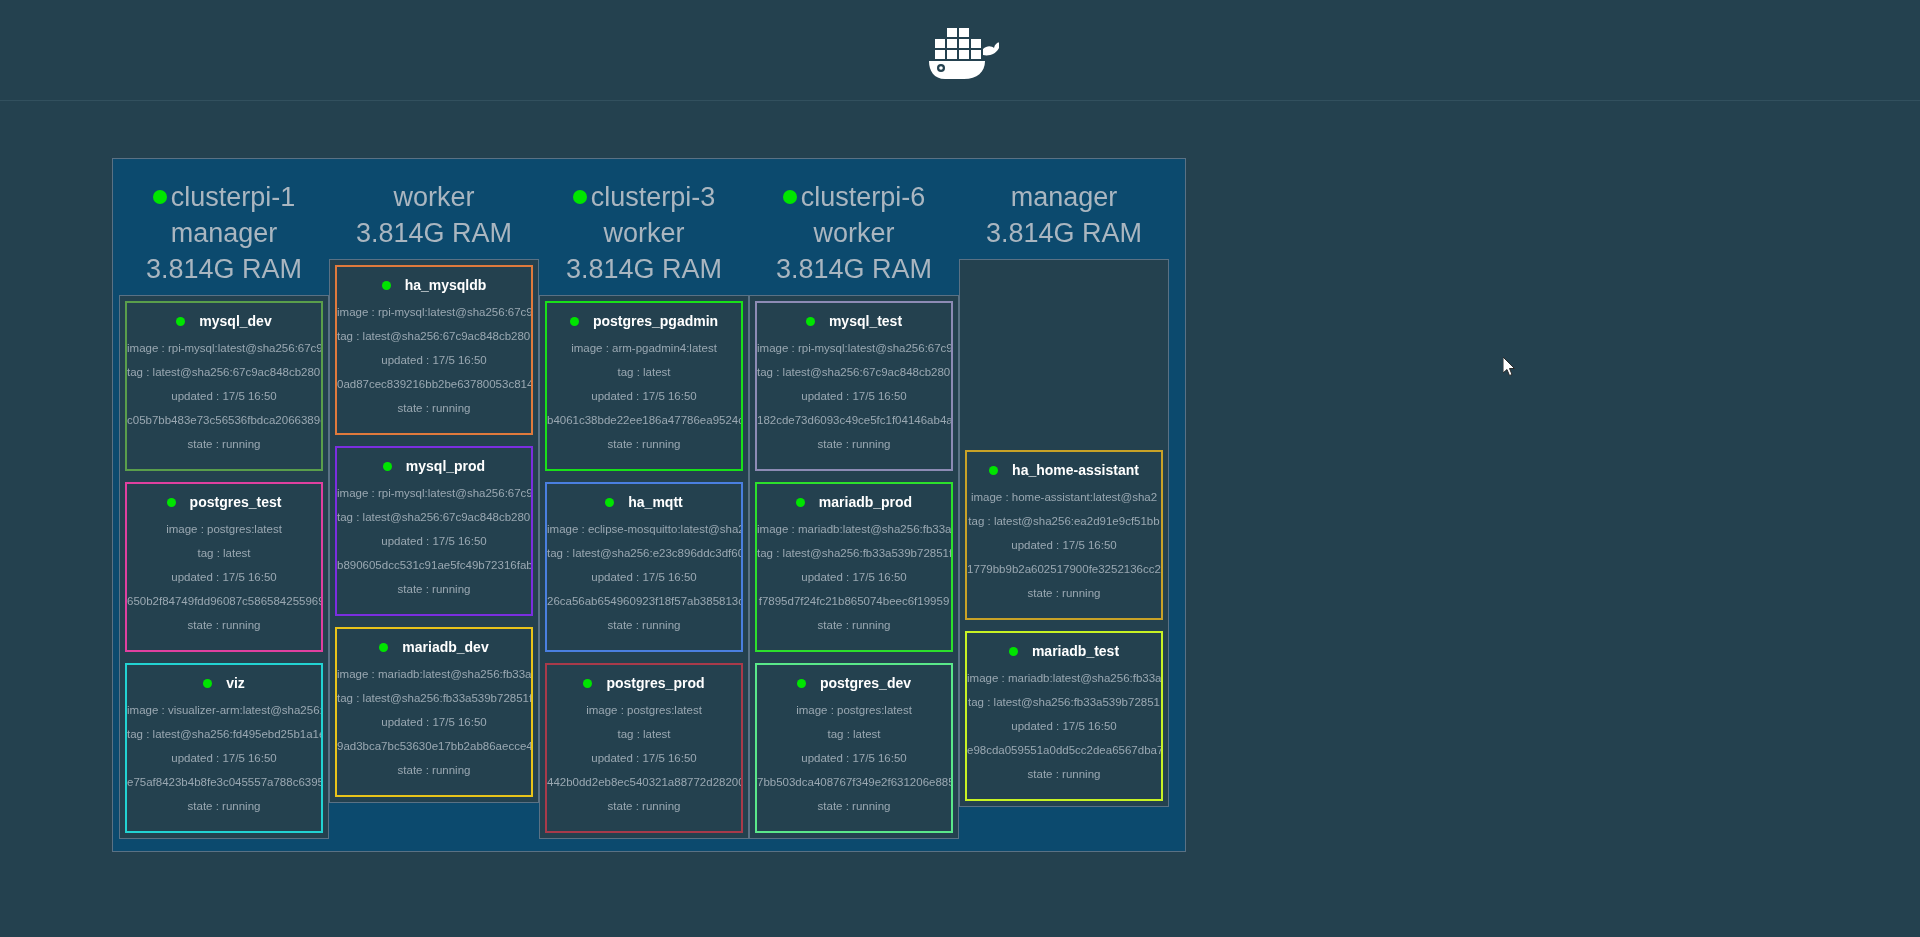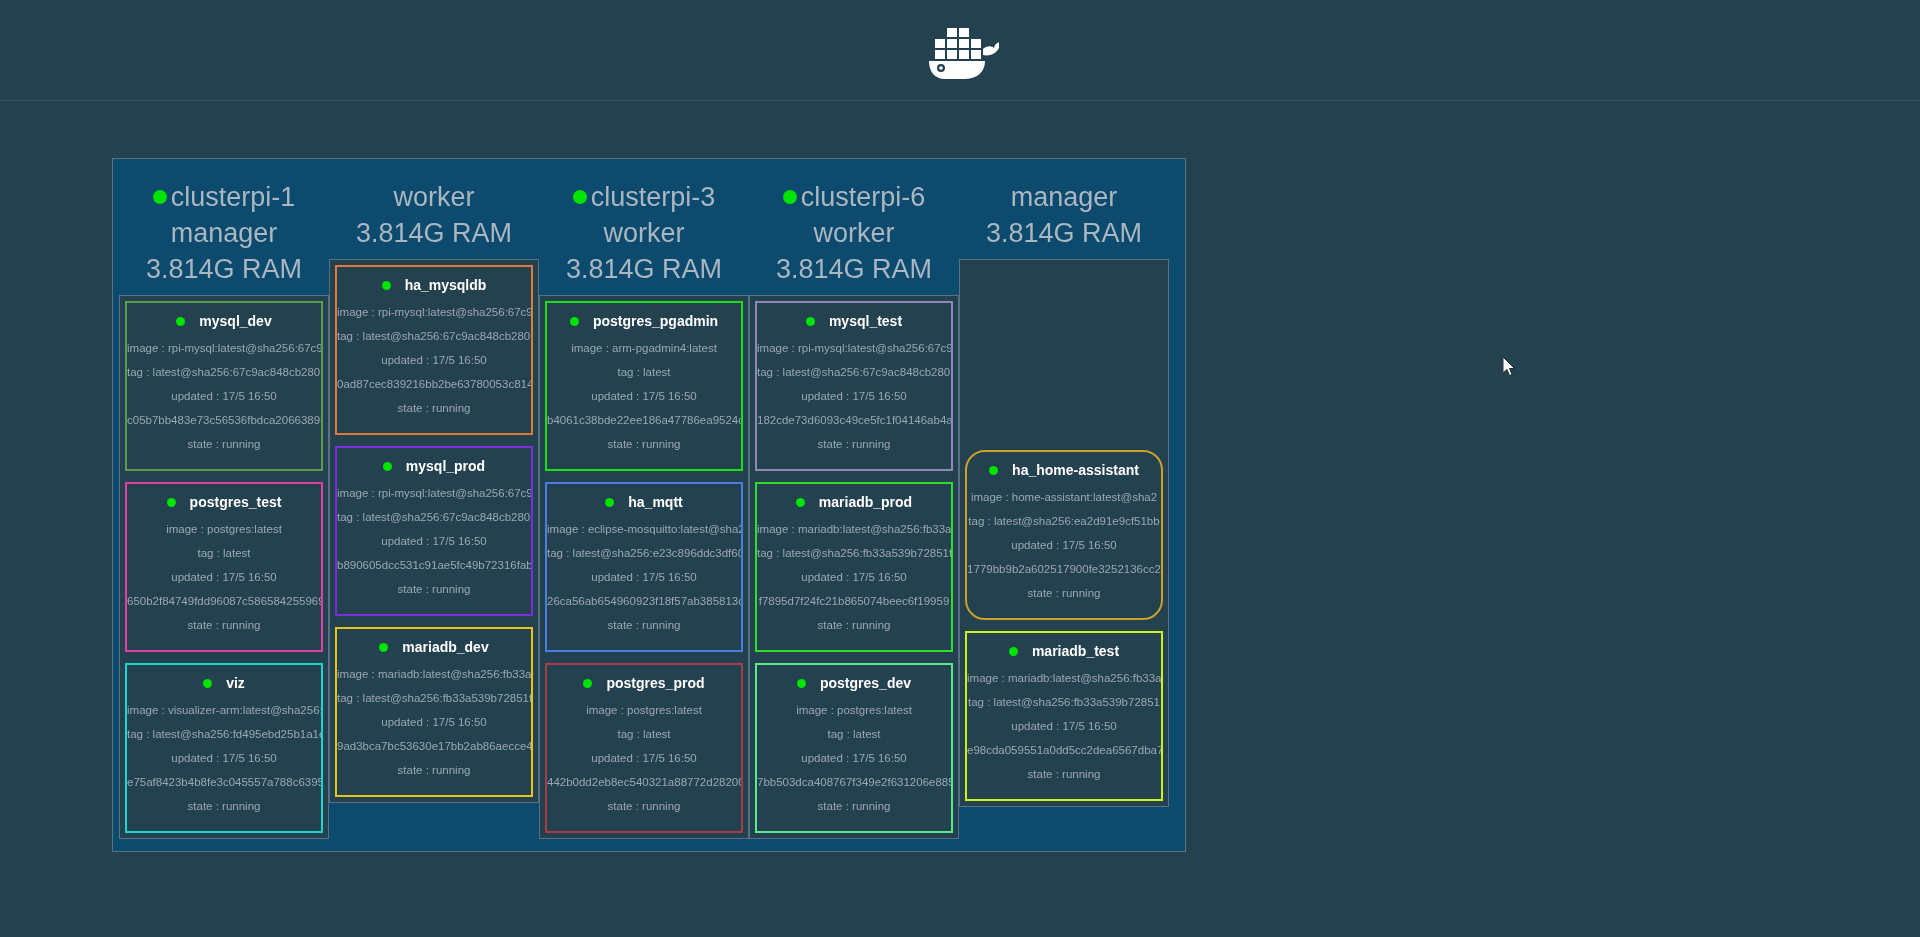--- a/index.html
+++ b/index.html
@@ -329,21 +329,21 @@
           </div>
         </div>
       </div>
       <div class="node">
         <div class="node-header">
           <div>manager</div>
           <div>3.814G RAM</div>
         </div>
         <div class="node-body">
           <div class="slot-spacer"></div>
-          <div class="container-card" style="border-color: rgb(201, 162, 39); border-radius: 20px;">
+          <div class="container-card" style="border-color: rgb(201, 162, 39);">
             <div class="card-title">
               <span class="status-dot"></span>
               <span>ha_home-assistant</span>
             </div>
             <div class="card-line">image : home-assistant:latest@sha2</div>
             <div class="card-line">tag : latest@sha256:ea2d91e9cf51bb</div>
             <div class="card-line">updated : 17/5 16:50</div>
             <div class="card-line">1779bb9b2a602517900fe3252136cc2</div>
             <div class="card-line">state : running</div>
           </div>

